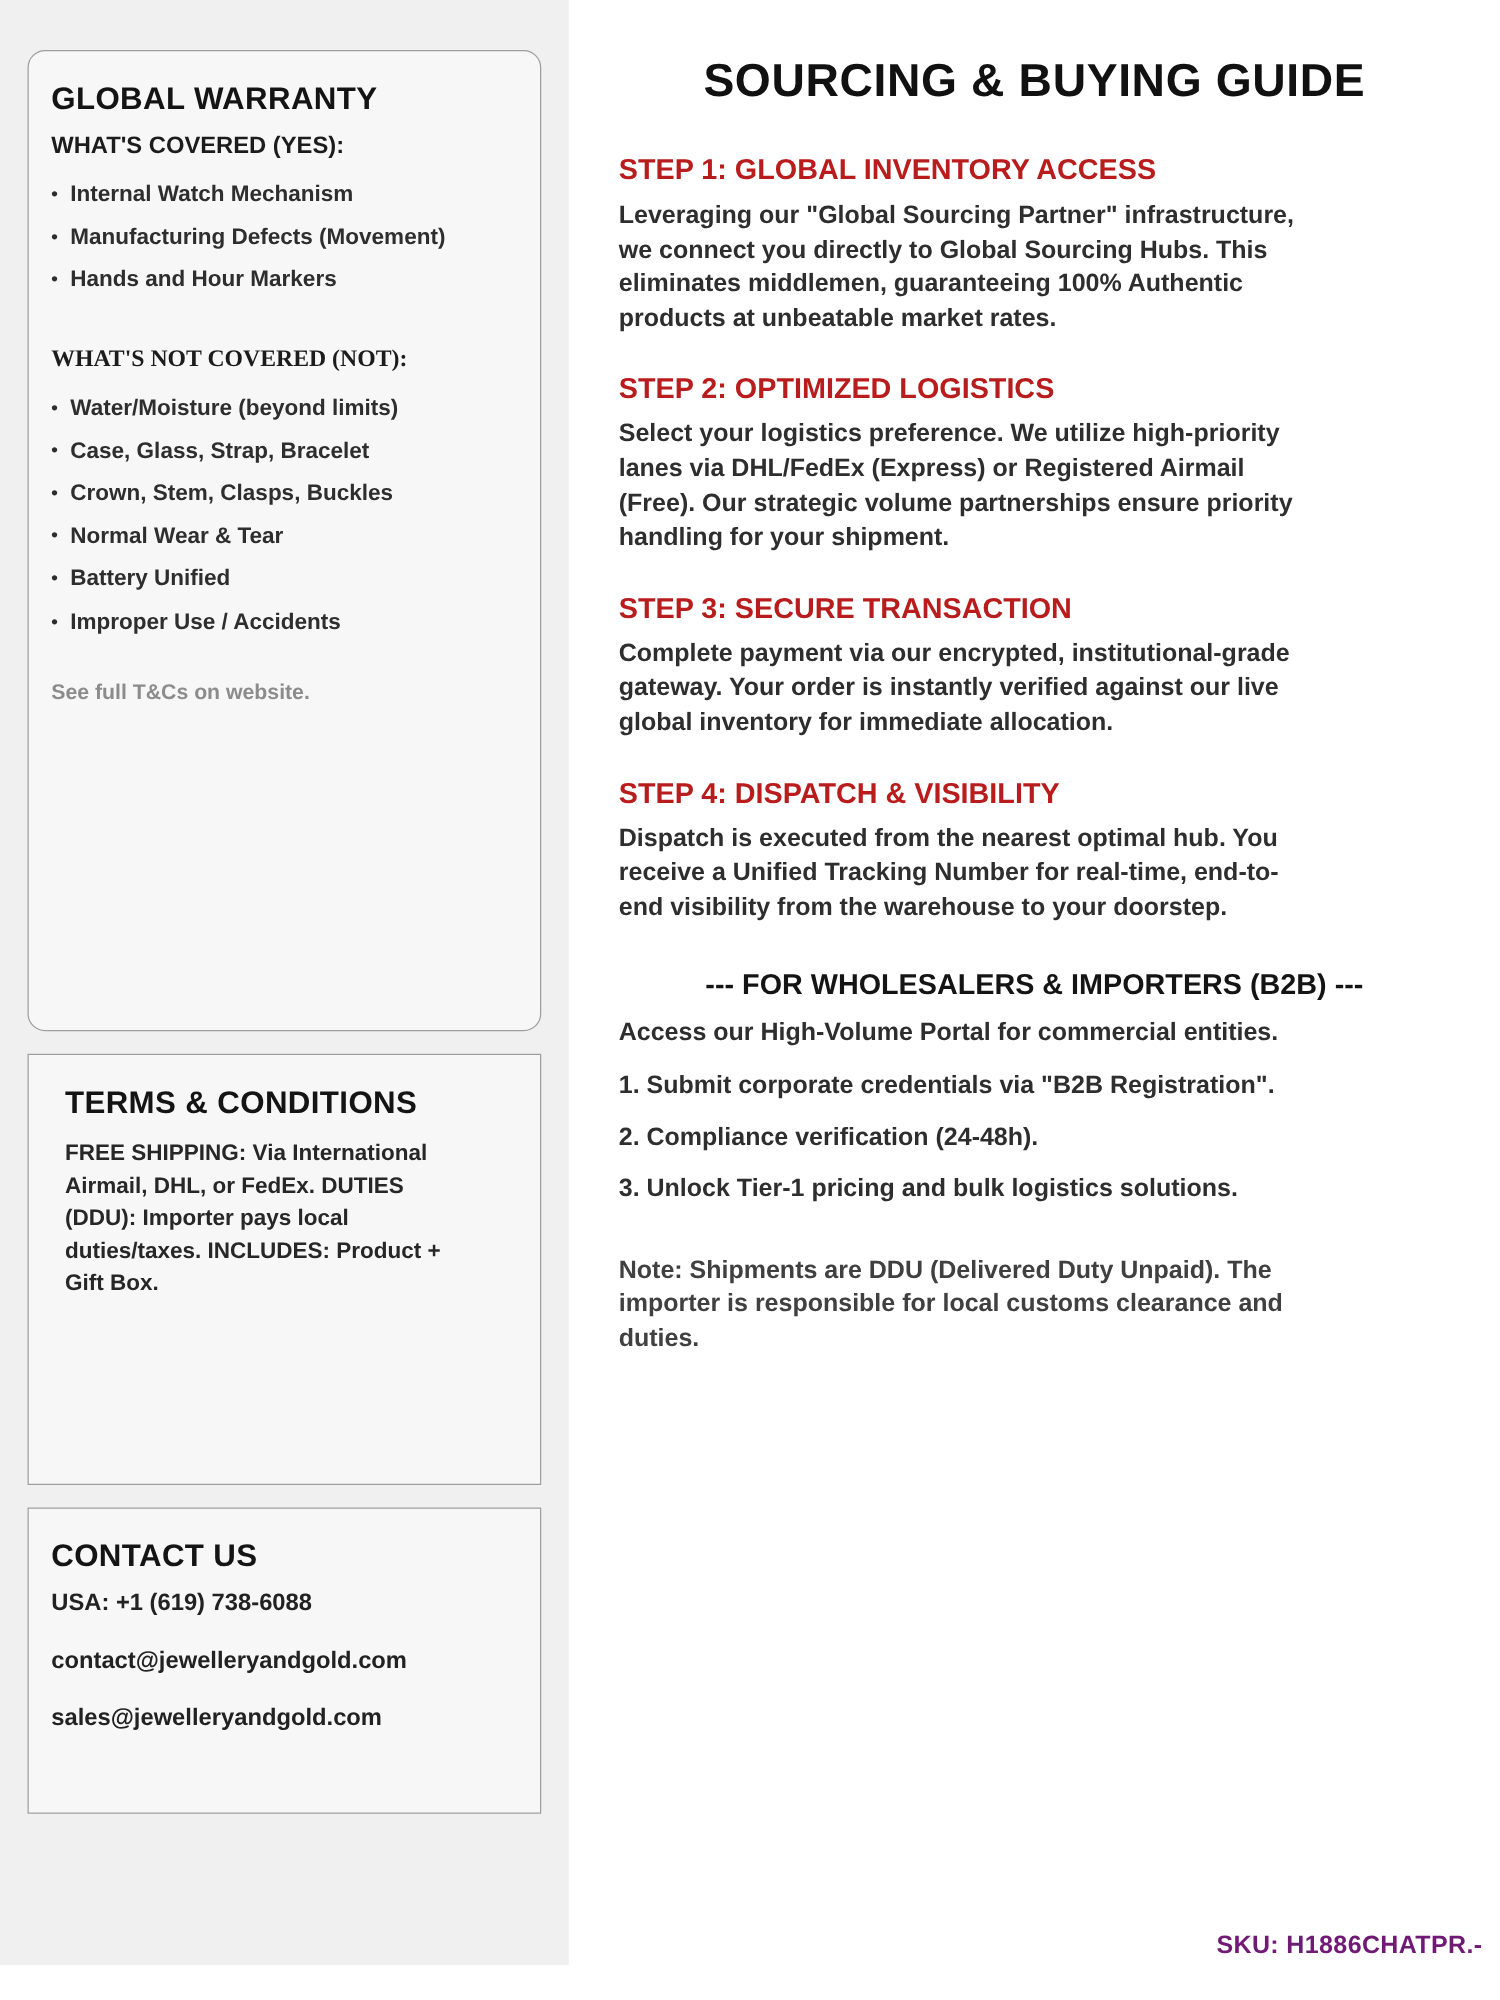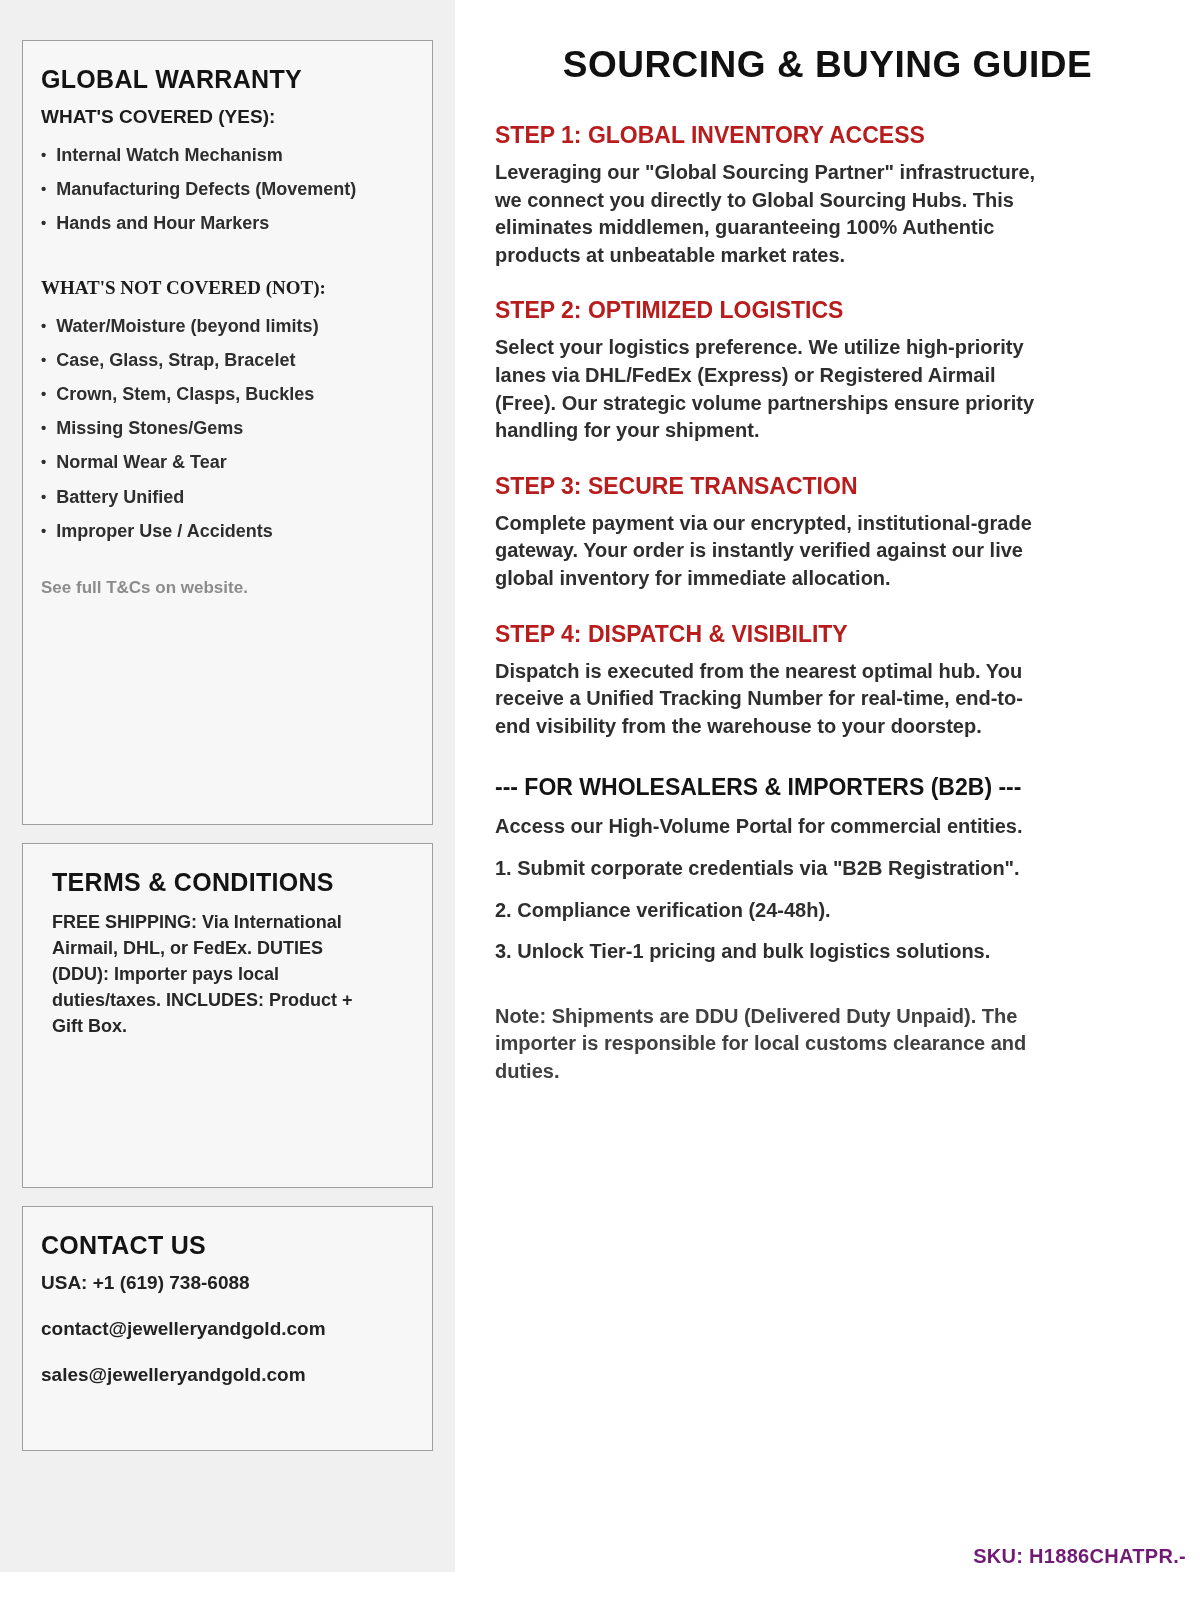--- a/index.html
+++ b/index.html
@@ -3,39 +3,39 @@
 <meta charset="utf-8">
 <style>
   * { margin:0; padding:0; box-sizing:border-box; }
   html,body { width:1200px; height:1600px; }
   body { font-family:"Liberation Sans", sans-serif; background:#ffffff; color:#2d2d2d; }
   .page { position:relative; width:1200px; height:1600px; background:#ffffff; overflow:hidden; }
 
   
   .sidebar { position:absolute; left:0; top:0; width:455px; height:1572px; background:#f0f0f0; padding:40px 22px 0 22px; }
   .box { border:1px solid #9e9e9e; background:#f7f7f7; padding:24px 18px; margin-bottom:18px; }
-  .box-warranty { min-height:785px; }
+  .box-warranty { min-height:785px;border-radius:14px; }
   .box-terms { min-height:345px;padding-left:29px; }
   .box-contact { min-height:245px; }
   .box h2 { font-size:25px; font-weight:800; color:#141414; letter-spacing:0.3px; margin-bottom:12px; }
   .box h3 { font-size:19px; font-weight:700; color:#1c1c1c; margin:4px 0 10px 0; }
   .box h3.gap-top { margin-top:36px;font-family:Liberation Serif, serif; }
   .box ul { list-style:none; }
   .box li { font-size:18px; font-weight:600; color:#2e2e2e; line-height:1.9; }
   .box li::before { content:"•"; font-size:15px; margin-right:10px; position:relative; top:-1px; }
   .footnote { margin-top:30px; color:#8c8c8c; font-size:17px; font-weight:600; }
   .terms-body { font-size:18px; font-weight:700; line-height:1.45; color:#272727; max-width:330px; }
   .contact-line { font-size:19px; font-weight:700; color:#222; margin-bottom:24px; }
 
   
   .main { margin-left:455px; padding:44px 40px 0 40px; }
   .main h1 { font-size:37px; font-weight:800; letter-spacing:0.5px; color:#111; text-align:center; margin-bottom:36px; }
   .step-heading { font-size:23px; font-weight:800; color:#b91c1c; margin:28px 0 10px 0; }
   .step-body { font-size:20px; font-weight:600; line-height:1.38; color:#2e2e2e; max-width:545px; }
-  .b2b-heading { font-size:23px; font-weight:800; color:#141414; margin:34px 0 12px 0; }
+  .b2b-heading { font-size:23px; font-weight:800; color:#141414; margin:34px 0 12px 0;text-align:center; }
   .b2b-line { font-size:20px; font-weight:600; line-height:1.38; color:#2e2e2e; max-width:545px; margin-bottom:14px; }
   .b2b-note { font-size:20px; font-weight:600; line-height:1.38; color:#404040; max-width:545px; margin-top:37px; }
 
   .sku { position:absolute; right:14px; bottom:32px; font-size:20px; font-weight:700; color:#701a75; letter-spacing:0.3px; }
 </style>
 </head>
 <body>
 
 <div class="page">
 
@@ -47,21 +47,20 @@
       <ul>
         <li>Internal Watch Mechanism</li>
         <li>Manufacturing Defects (Movement)</li>
         <li>Hands and Hour Markers</li>
       </ul>
       <h3 class="gap-top">WHAT'S NOT COVERED (NOT):</h3>
       <ul>
         <li>Water/Moisture (beyond limits)</li>
         <li>Case, Glass, Strap, Bracelet</li>
         <li>Crown, Stem, Clasps, Buckles</li>
-        <li>Missing Stones/Gems</li>
         <li>Normal Wear &amp; Tear</li>
         <li>Battery Unified</li>
         <li>Improper Use / Accidents</li>
       </ul>
       <p class="footnote">See full T&amp;Cs on website.</p>
     </section>
 
     <section class="box box-terms">
       <h2>TERMS &amp; CONDITIONS</h2>
       <p class="terms-body">FREE SHIPPING: Via International Airmail, DHL, or FedEx.  DUTIES (DDU): Importer pays local duties/taxes.  INCLUDES: Product + Gift Box.</p>

